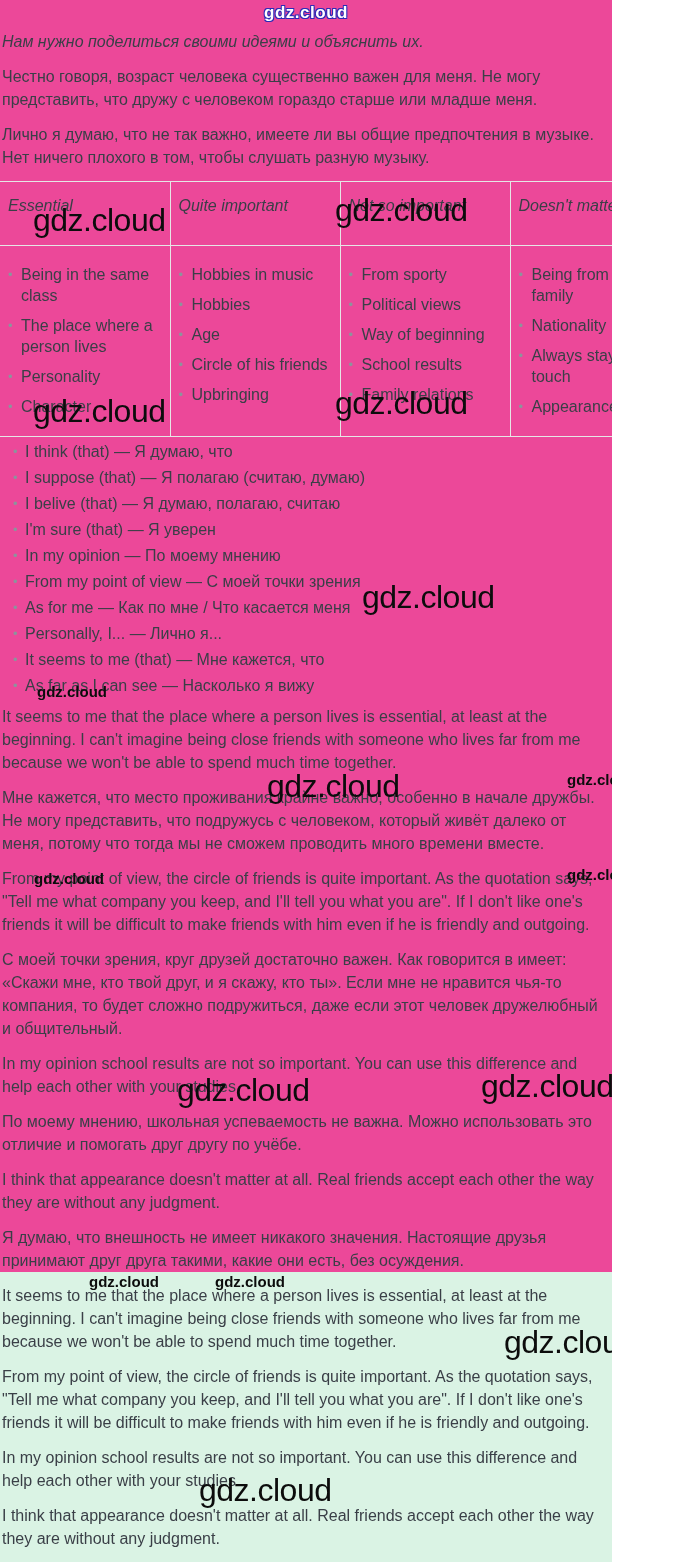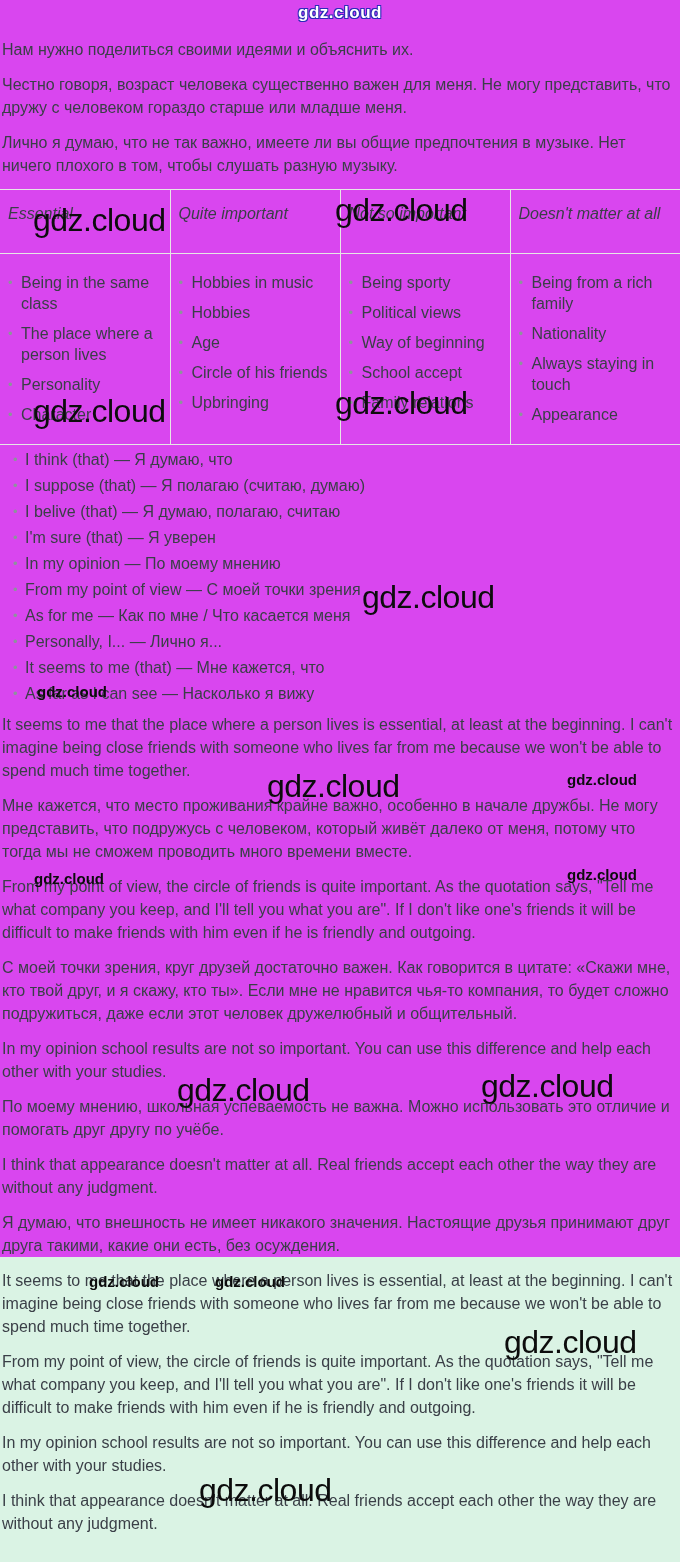--- a/index.html
+++ b/index.html
@@ -1,42 +1,42 @@
 <!DOCTYPE html>
 <html><head>
 <meta charset="utf-8">
 <style>
   * { box-sizing: border-box; }
   html, body { margin: 0; padding: 0; background: #ffffff; }
   .page {
     position: relative;
-    width: 680px;
+    width: 612px;
     height: 1562px;
     overflow: hidden;
-    background: #d946ef;
+    background: #ec4899;
     font-family: "Liberation Sans", sans-serif;
     color: #3a3f47;
   }
   .logo {
     text-align: center;
     padding-top: 3px;
     height: 26px;
     font-size: 17px;
     font-weight: 700;
     letter-spacing: 0.5px;
     color: #ffffff;
     text-shadow: -1px -1px 0 #2b2bb8, 1px -1px 0 #2b2bb8, -1px 1px 0 #2b2bb8, 1px 1px 0 #2b2bb8;
   }
   .para {
     margin: 0 0 12px 0;
     padding: 0 2px;
     font-size: 16px;
     line-height: 23px;
   }
-  .intro .para:first-of-type { margin-top: 12px; }
+  .intro .para:first-of-type { margin-top: 4px; font-style: italic; }
 
   table.importance {
     width: 680px;
     table-layout: fixed;
     border-collapse: collapse;
     margin-top: 2px;
     border-top: 1px solid #e6e6e6;
     border-bottom: 1px solid #e6e6e6;
     border-radius: 12px;
   }
@@ -143,24 +143,24 @@
           <ul>
             <li>Hobbies in music</li>
             <li>Hobbies</li>
             <li>Age</li>
             <li>Circle of his friends</li>
             <li>Upbringing</li>
           </ul>
         </td>
         <td>
           <ul>
-            <li>Being sporty</li>
+            <li>From sporty</li>
             <li>Political views</li>
             <li>Way of beginning</li>
-            <li>School accept</li>
+            <li>School results</li>
             <li>Family relations</li>
           </ul>
         </td>
         <td>
           <ul>
             <li>Being from a rich family</li>
             <li>Nationality</li>
             <li>Always staying in touch</li>
             <li>Appearance</li>
           </ul>
@@ -179,21 +179,21 @@
     <li>As for me — Как по мне / Что касается меня</li>
     <li>Personally, I... — Лично я...</li>
     <li>It seems to me (that) — Мне кажется, что</li>
     <li>As far as I can see — Насколько я вижу</li>
   </ul>
 
   <div class="essay">
     <p class="para">It seems to me that the place where a person lives is essential, at least at the beginning. I can't imagine being close friends with someone who lives far from me because we won't be able to spend much time together.</p>
     <p class="para">Мне кажется, что место проживания крайне важно, особенно в начале дружбы. Не могу представить, что подружусь с человеком, который живёт далеко от меня, потому что тогда мы не сможем проводить много времени вместе.</p>
     <p class="para">From my point of view, the circle of friends is quite important. As the quotation says, "Tell me what company you keep, and I'll tell you what you are". If I don't like one's friends it will be difficult to make friends with him even if he is friendly and outgoing.</p>
-    <p class="para">С моей точки зрения, круг друзей достаточно важен. Как говорится в цитате: «Скажи мне, кто твой друг, и я скажу, кто ты». Если мне не нравится чья-то компания, то будет сложно подружиться, даже если этот человек дружелюбный и общительный.</p>
+    <p class="para">С моей точки зрения, круг друзей достаточно важен. Как говорится в имеет: «Скажи мне, кто твой друг, и я скажу, кто ты». Если мне не нравится чья-то компания, то будет сложно подружиться, даже если этот человек дружелюбный и общительный.</p>
     <p class="para">In my opinion school results are not so important. You can use this difference and help each other with your studies.</p>
     <p class="para">По моему мнению, школьная успеваемость не важна. Можно использовать это отличие и помогать друг другу по учёбе.</p>
     <p class="para">I think that appearance doesn't matter at all. Real friends accept each other the way they are without any judgment.</p>
     <p class="para">Я думаю, что внешность не имеет никакого значения. Настоящие друзья принимают друг друга такими, какие они есть, без осуждения.</p>
   </div>
 
   <div class="answer">
     <p class="para">It seems to me that the place where a person lives is essential, at least at the beginning. I can't imagine being close friends with someone who lives far from me because we won't be able to spend much time together.</p>
     <p class="para">From my point of view, the circle of friends is quite important. As the quotation says, "Tell me what company you keep, and I'll tell you what you are". If I don't like one's friends it will be difficult to make friends with him even if he is friendly and outgoing.</p>
     <p class="para">In my opinion school results are not so important. You can use this difference and help each other with your studies.</p>

